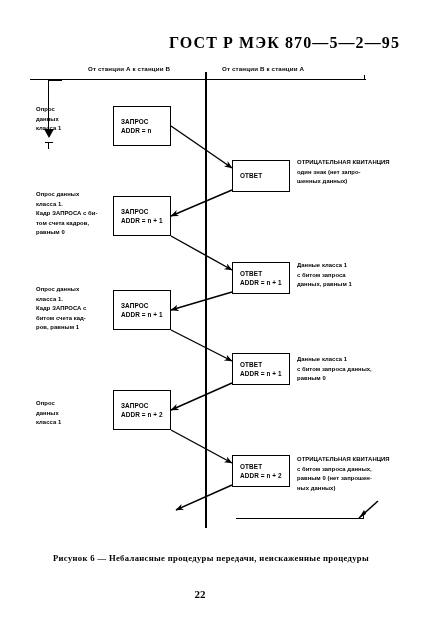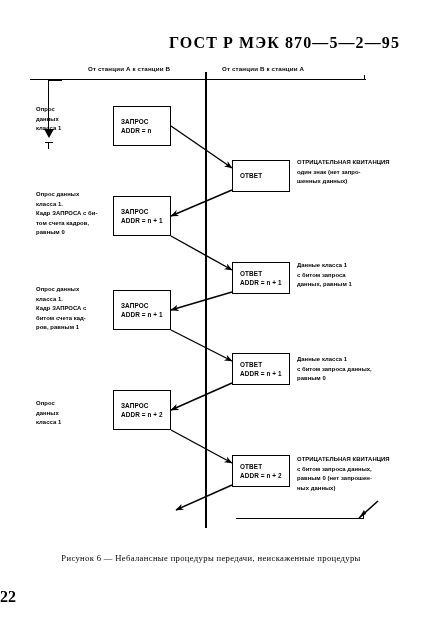--- a/index.html
+++ b/index.html
@@ -184,34 +184,34 @@
 
   
   .caption {
     position: absolute;
     left: 0;
     top: 552px;
     width: 422px;
     text-align: center;
     font-family: "Liberation Serif", "DejaVu Serif", serif;
     font-size: 8.6px;
-    font-weight: normal;
+    font-weight: bold;
     line-height: 1.5;
   }
   .caption .line1 { letter-spacing: 0.35px; }
   .caption .line2 { letter-spacing: 0.3px; }
 
   .page-no {
     position: absolute;
     left: 0;
     top: 588px;
     width: 400px;
-    text-align: left;
+    text-align: center;
     font-family: "Liberation Serif", "DejaVu Serif", serif;
-    font-size: 16px;
+    font-size: 11px;
     font-weight: bold;
   }
 
   svg.overlay {
     position: absolute;
     left: 0; top: 0;
     width: 422px;
     height: 480px;
     pointer-events: none;
   }

